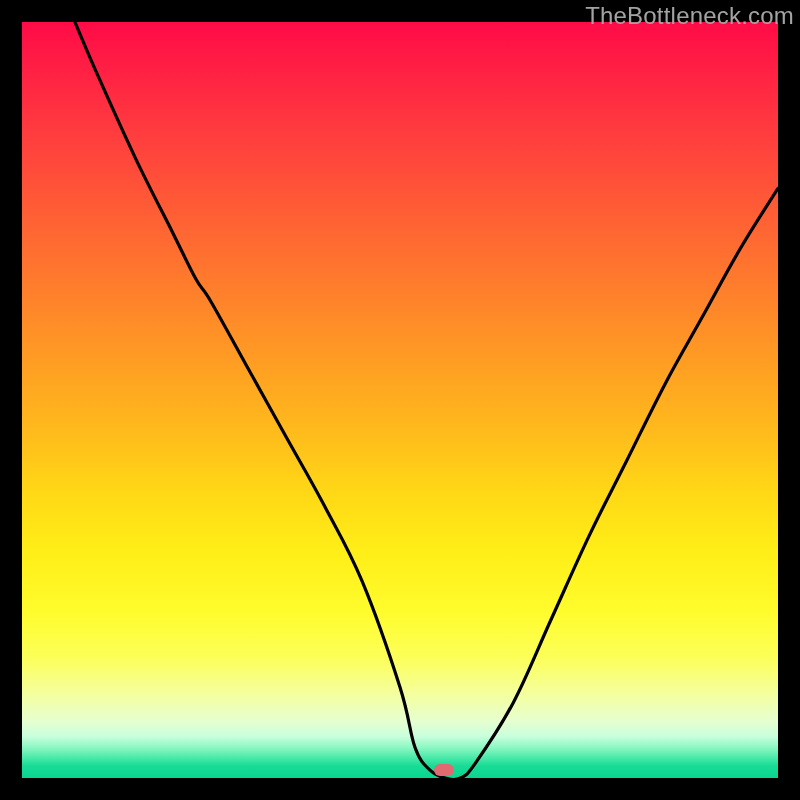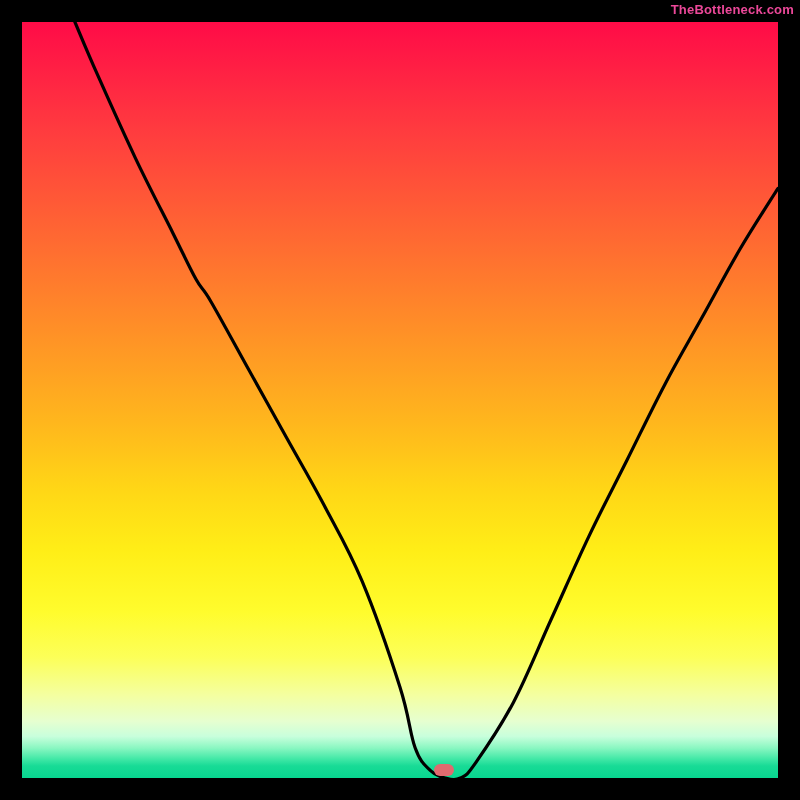--- a/index.html
+++ b/index.html
@@ -60,23 +60,23 @@
     position: absolute;
     width: 20px;
     height: 12px;
     border-radius: 6px;
     transform: translate(-50%, -50%);
   }
   .watermark {
     position: absolute;
     top: 2px;
     right: 6px;
-    color: #ec4899;
-    font-size: 13px;
-    font-weight: 700;
+    color: #a3a3a3;
+    font-size: 24px;
+    font-weight: 400;
     letter-spacing: 0.2px;
     user-select: none;
   }
 </style>
 </head>
 <body>
 
 <div class="stage">
 
   <div class="plot">

